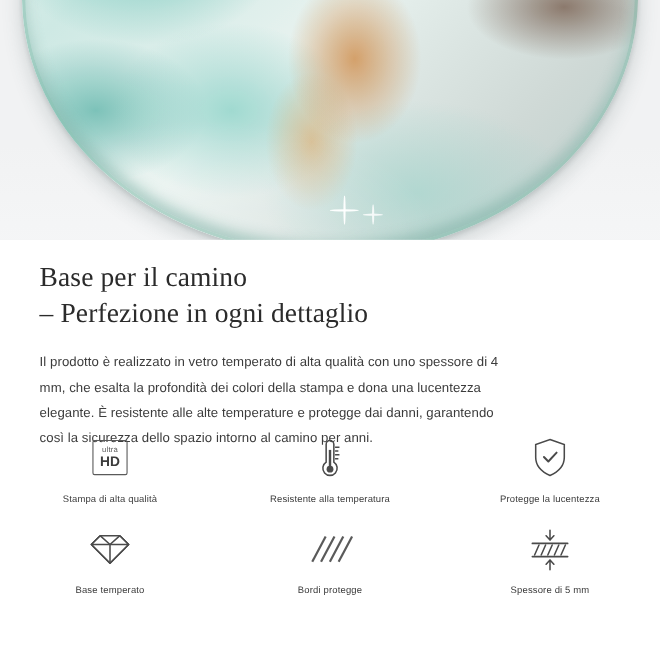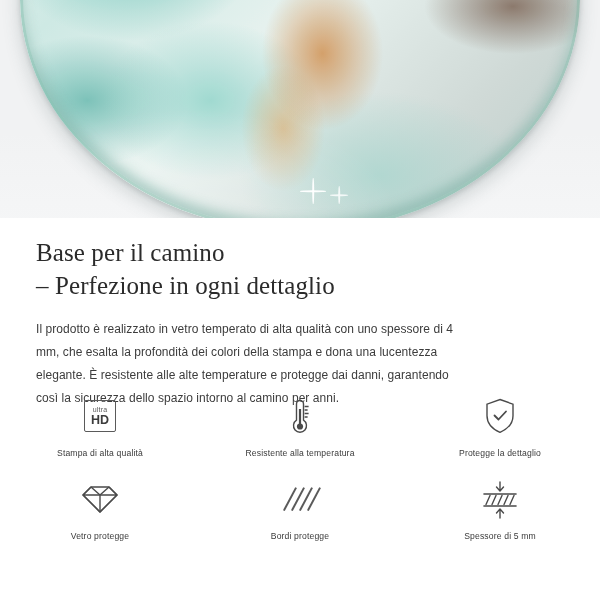--- a/index.html
+++ b/index.html
@@ -264,32 +264,32 @@
       <div class="feature-label">Resistente alla temperatura</div>
     </div>
 
     <div class="feature">
       <div class="feature-icon">
         <svg width="34" height="40" viewBox="0 0 34 40" fill="none" stroke="#4a4a4a" stroke-width="1.4">
           <path d="M17 3.5 30 8.2v11.5c0 7.6-5.3 13.2-13 16.6-7.7-3.4-13-9-13-16.6V8.2L17 3.5z"></path>
           <path d="M11.5 19.5l4 4 7.5-8" stroke-width="1.8" stroke-linecap="round" stroke-linejoin="round"></path>
         </svg>
       </div>
-      <div class="feature-label">Protegge la dettaglio</div>
+      <div class="feature-label">Protegge la lucentezza</div>
     </div>
 
     <div class="feature">
       <div class="feature-icon">
         <svg width="38" height="32" viewBox="0 0 38 32" fill="none" stroke="#4a4a4a" stroke-width="1.4" stroke-linejoin="round">
           <path d="M10 4h18l8 8-17 17L2 12l8-8z"></path>
           <path d="M2 12h34M10 4l-8 8 17 17 17-17-8-8"></path>
           <path d="M10 4l9 8 9-8M19 12v17"></path>
         </svg>
       </div>
-      <div class="feature-label">Vetro protegge</div>
+      <div class="feature-label">Base temperato</div>
     </div>
 
     <div class="feature">
       <div class="feature-icon">
         <div class="edge-lines">
           <span></span>
             <span></span>
             <span></span>
             <span></span>
         </div>

